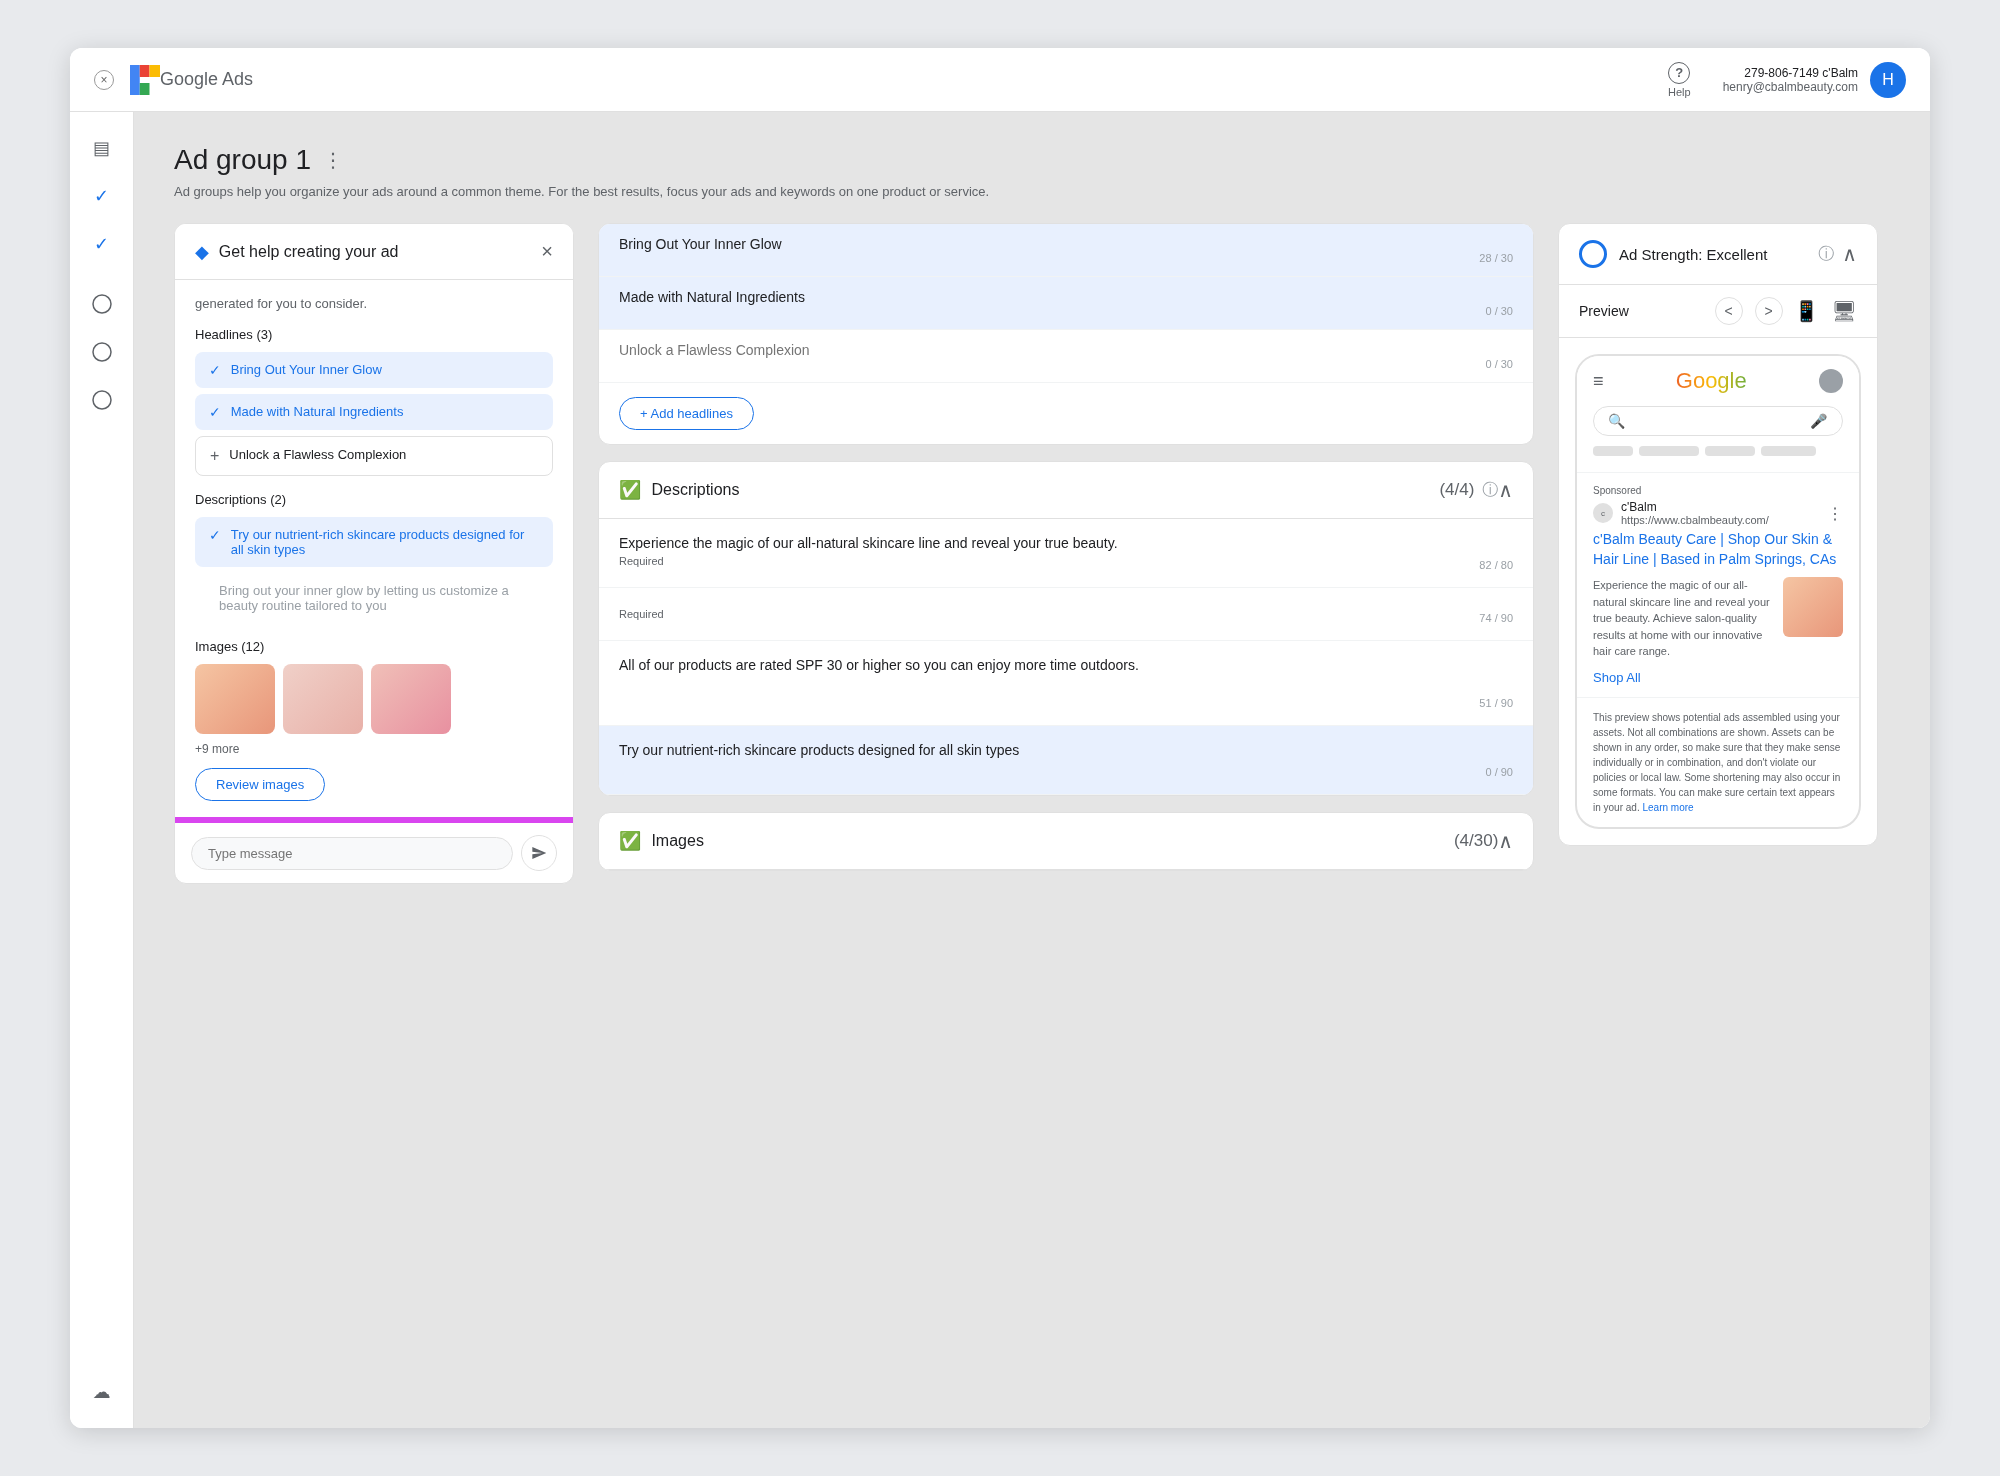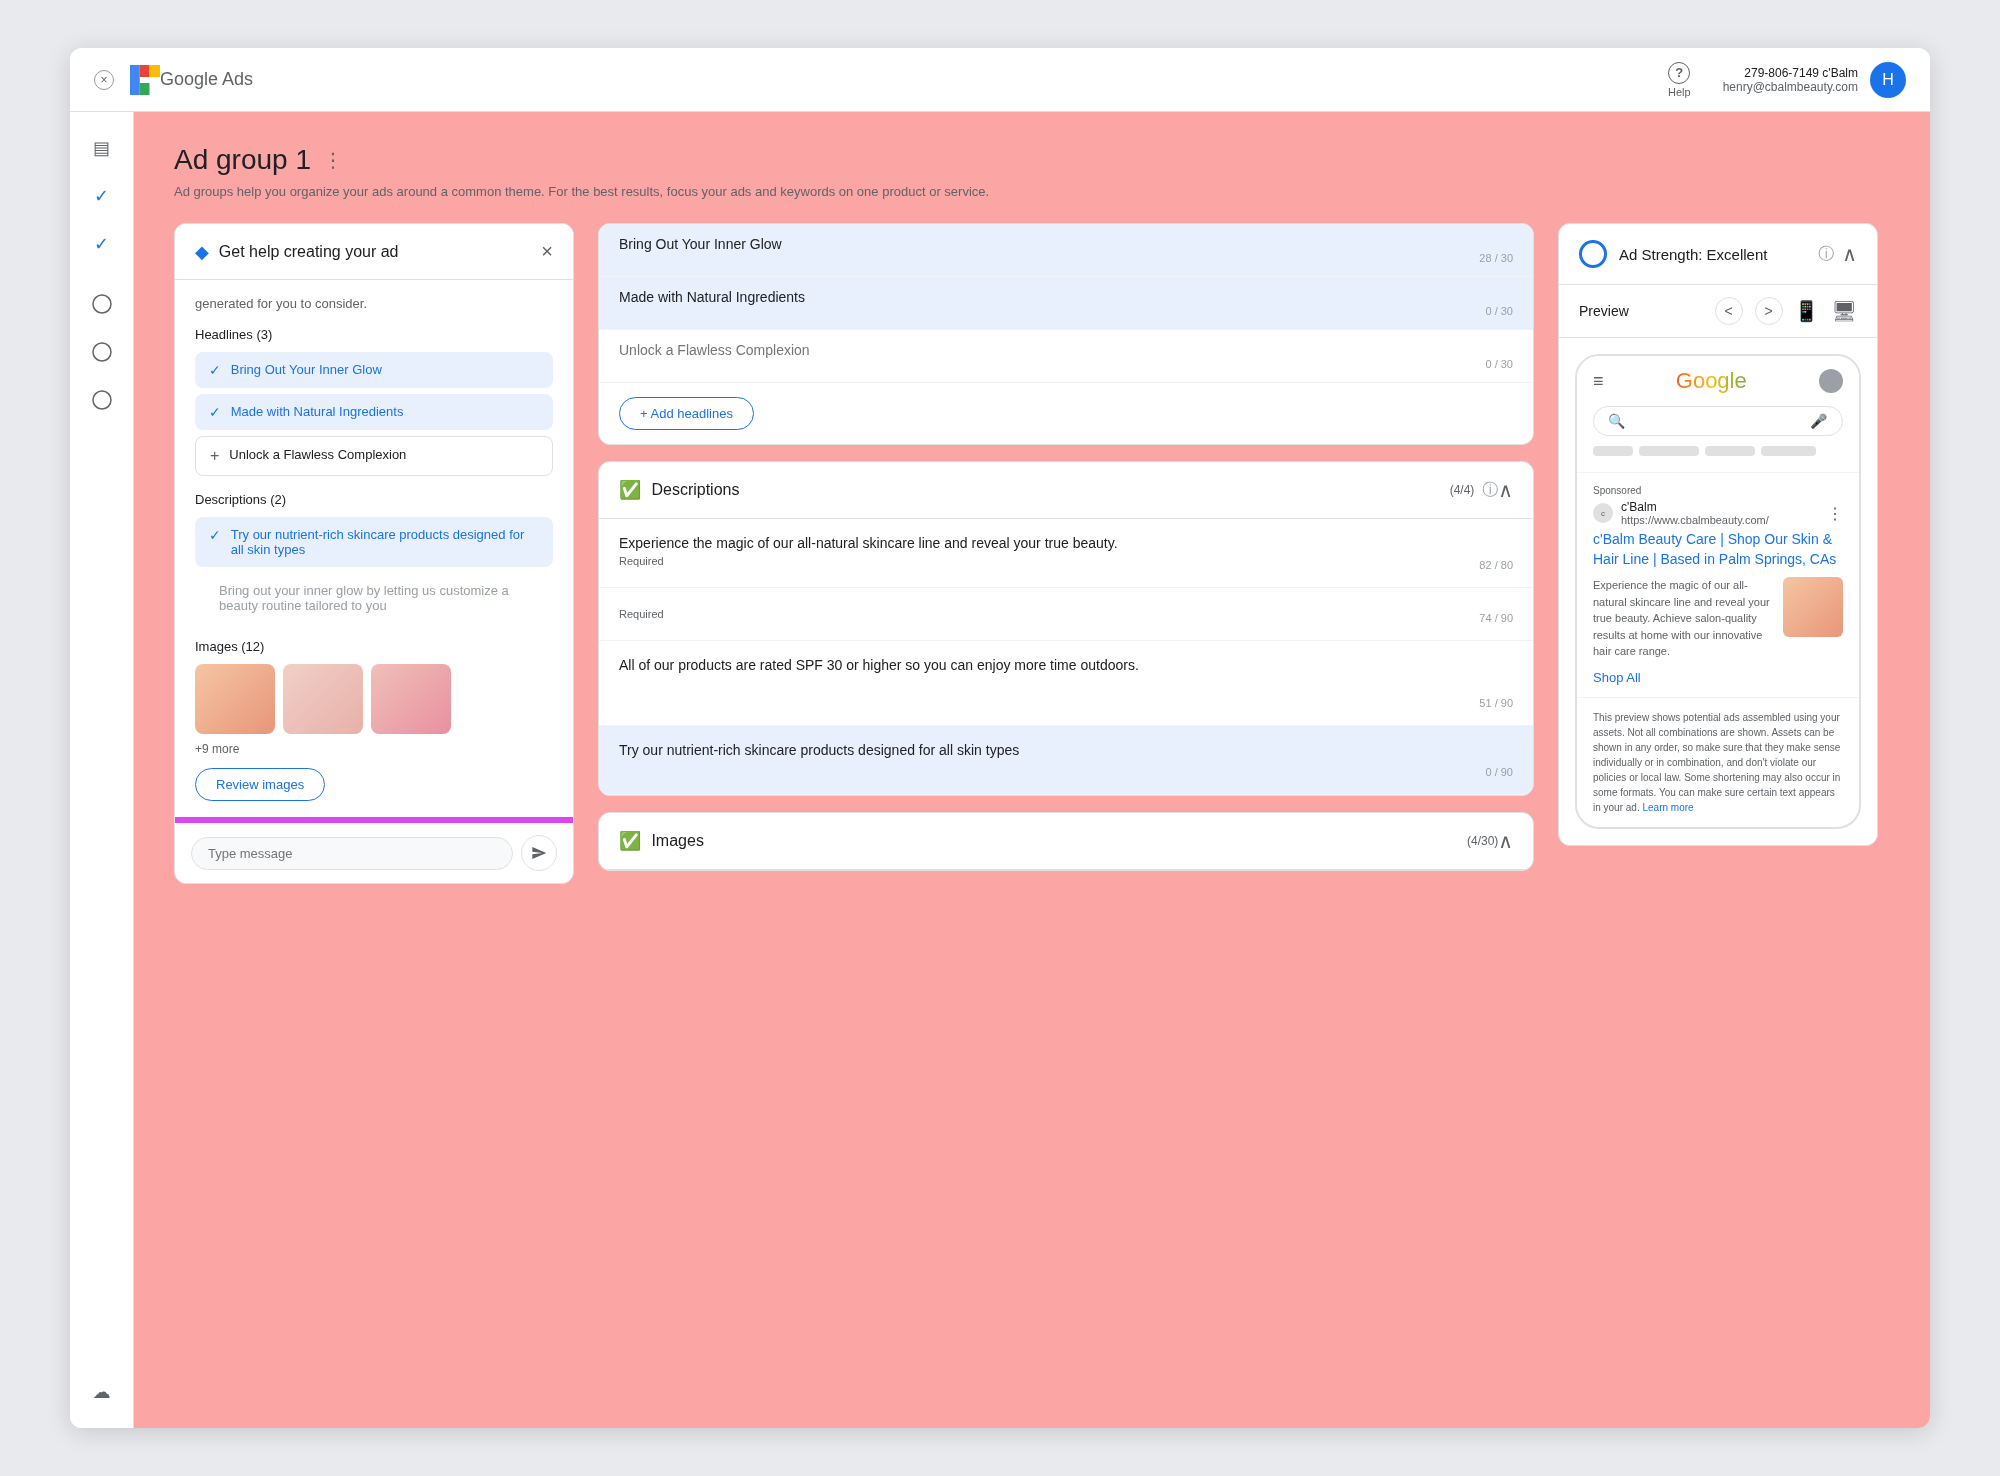--- a/index.html
+++ b/index.html
@@ -91,21 +91,21 @@
       cursor: pointer;
       color: #5f6368;
       font-size: 18px;
     }
     .sidebar-icon.active { color: #1a73e8; }
 
     
     .content-area {
       flex: 1;
       padding: 32px 52px 0 40px;
-      background: #fca5a5;
+      background: #e5e5e5;
       overflow-y: auto;
     }
 
     .page-title {
       font-size: 28px;
       font-weight: 400;
       color: #202124;
       display: flex;
       align-items: center;
       gap: 12px;
@@ -262,21 +262,21 @@
       overflow: hidden;
     }
     .section-card-header {
       display: flex; align-items: center;
       padding: 16px 20px;
       border-bottom: 1px solid #e0e0e0;
       cursor: pointer;
     }
     .section-icon { margin-right: 10px; font-size: 18px; color: #1a73e8; }
     .section-title { font-size: 16px; font-weight: 500; flex: 1; }
-    .section-badge { font-size: 12px; color: #5f6368; margin-left: 6px; }
+    .section-badge { font-size: 17px; color: #5f6368; margin-left: 6px; }
     .section-help { font-size: 16px; color: #9aa0a6; margin-left: 8px; }
     .chevron-up { font-size: 20px; color: #5f6368; cursor: pointer; }
 
     .input-row {
       padding: 16px 20px;
       border-bottom: 1px solid #f1f3f4;
     }
     .char-count {
       font-size: 11px; color: #9aa0a6;
       text-align: right;

